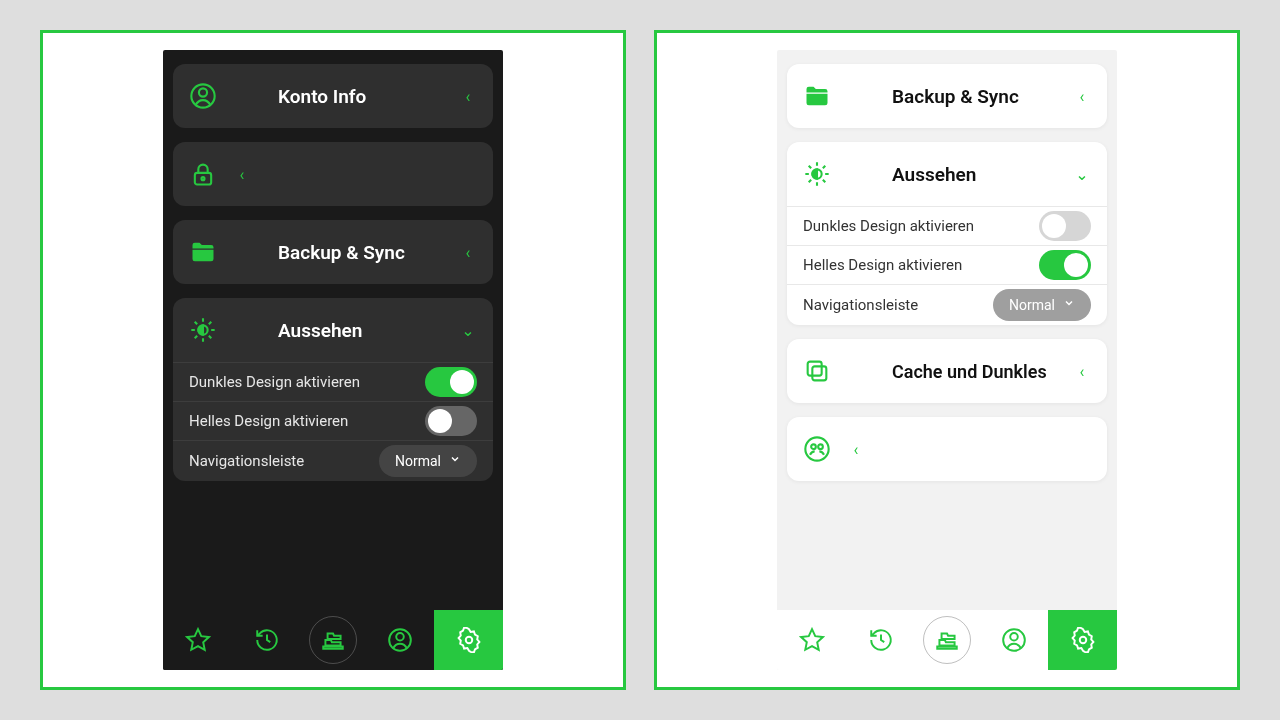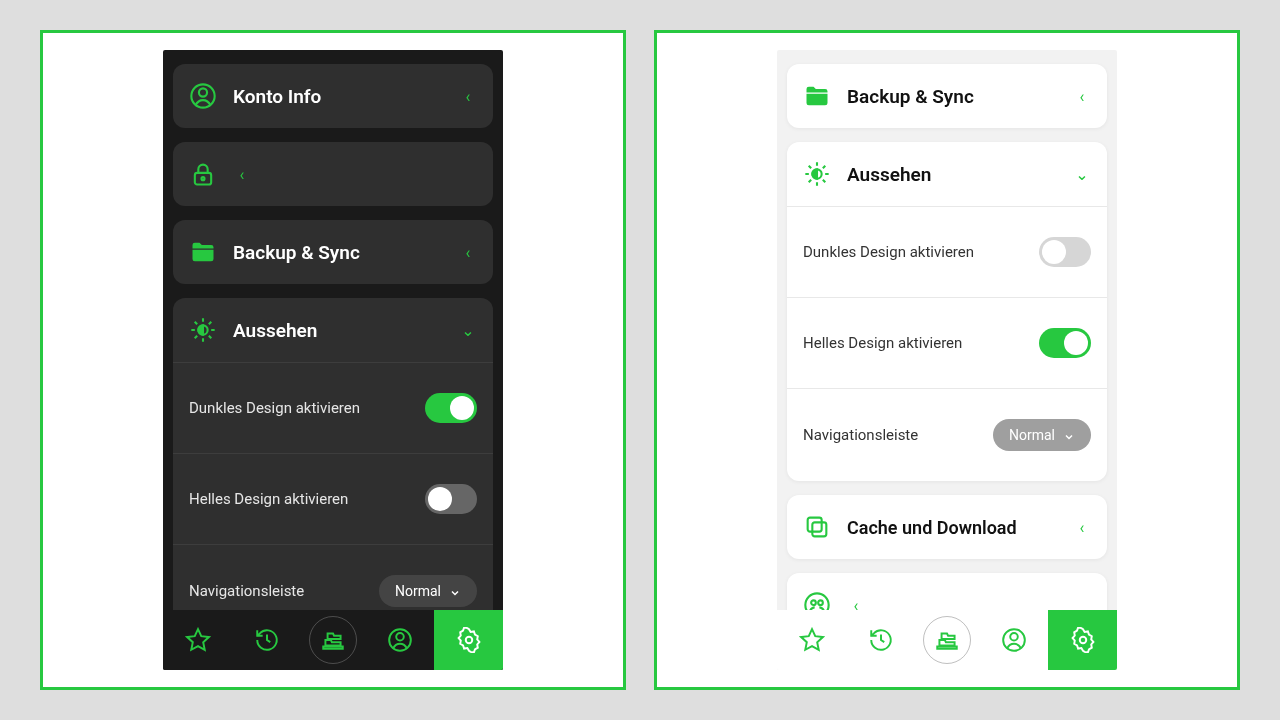--- a/index.html
+++ b/index.html
@@ -18,35 +18,35 @@
   *{box-sizing:border-box;font-family:-apple-system,Segoe UI,Roboto,Helvetica,Arial,sans-serif;}
   body{margin:0;width:1280px;height:720px;background:var(--page-bg);display:flex;gap:28px;padding:30px 40px;}
   .frame{flex:1;border:3px solid var(--accent);background:#fff;display:flex;align-items:center;justify-content:center;padding:12px;}
   .phone{width:340px;height:620px;display:flex;flex-direction:column;overflow:hidden;border-radius:2px;}
   .phone.dark{background:var(--dark-bg);}
   .phone.light{background:var(--light-bg);}
   .scroll{flex:1;overflow:hidden;padding:14px 10px 0 10px;display:flex;flex-direction:column;gap:14px;}
   .card{border-radius:12px;padding:18px 16px;display:flex;align-items:center;gap:16px;cursor:pointer;}
   .dark .card{background:var(--dark-card);color:#fff;}
   .light .card{background:var(--light-card);color:#111;box-shadow:0 1px 4px rgba(0,0,0,.06);}
-  .card .title{font-size:19px;font-weight:600;flex:1;}
+  .card .title{font-size:19px;font-weight:600;flex:1;margin-left:45px;}
   .card .chev{width:18px;text-align:center;color:var(--accent);font-size:16px;}
   .card.open{flex-direction:column;align-items:stretch;gap:0;padding:0;}
   .card.open .header{display:flex;align-items:center;gap:16px;padding:18px 16px;}
-  .subrow{display:flex;align-items:center;justify-content:space-between;padding:30px 16px;font-size:15px;border-top:1px solid rgba(128,128,128,.18);}
+  .subrow{display:flex;align-items:center;justify-content:space-between;padding:4px 16px;font-size:15px;border-top:1px solid rgba(128,128,128,.18);}
   .dark .subrow{color:#e6e6e6;}
   .light .subrow{color:#333;}
   .toggle{width:52px;height:30px;border-radius:15px;position:relative;flex-shrink:0;}
   .toggle .knob{width:24px;height:24px;background:#fff;border-radius:50%;position:absolute;top:3px;}
   .toggle.on{background:var(--accent);}
   .toggle.on .knob{right:3px;}
   .toggle.off .knob{left:3px;}
   .dark .toggle.off{background:#666;}
   .light .toggle.off{background:var(--gray-toggle);}
-  .pill{padding:8px 16px;border-radius:20px;font-size:14px;display:flex;align-items:flex-end;gap:8px;color:#fff;}
+  .pill{padding:8px 16px;border-radius:20px;font-size:14px;display:flex;align-items:flex-start;gap:8px;color:#fff;}
   .dark .pill{background:var(--dark-pill);}
   .light .pill{background:var(--gray-pill);}
   .bottombar{height:60px;display:flex;align-items:center;}
   .bottombar .nav{flex:1;display:flex;justify-content:center;align-items:center;height:100%;}
   .bottombar .nav.active{background:var(--accent);}
   .bottombar svg{stroke:var(--accent);fill:none;stroke-width:1.8;}
   .bottombar .nav.active svg{stroke:#fff;}
   .nav.circled{border:1.5px solid rgba(128,128,128,.5);border-radius:50%;width:48px;height:48px;flex:0 0 48px;margin:0 8px;}
   .dark .bottombar{background:var(--dark-bg);}
   .light .bottombar{background:#fff;}
@@ -202,21 +202,21 @@
               </svg>
           </div>
         </div>
       </div>
 
       <div class="card">
         <svg class="ico" viewBox="0 0 24 24">
             <rect x="4" y="4" width="12" height="12" rx="2"></rect>
             <rect x="8" y="8" width="12" height="12" rx="2"></rect>
           </svg>
-        <span class="title" style="font-size:18px">Cache und Download</span>
+        <span class="title" style="font-size:18px">Cache und Dunkles</span>
         <span class="chev">‹</span>
       </div>
 
       <div class="card">
         <svg class="ico" viewBox="0 0 24 24">
             <circle cx="12" cy="12" r="10"></circle>
             <circle cx="9" cy="10" r="2"></circle>
             <circle cx="15" cy="10" r="2"></circle>
             <path d="M6 17c1-2 2.5-3 4-3M18 17c-1-2-2.5-3-4-3"></path>
           </svg>

